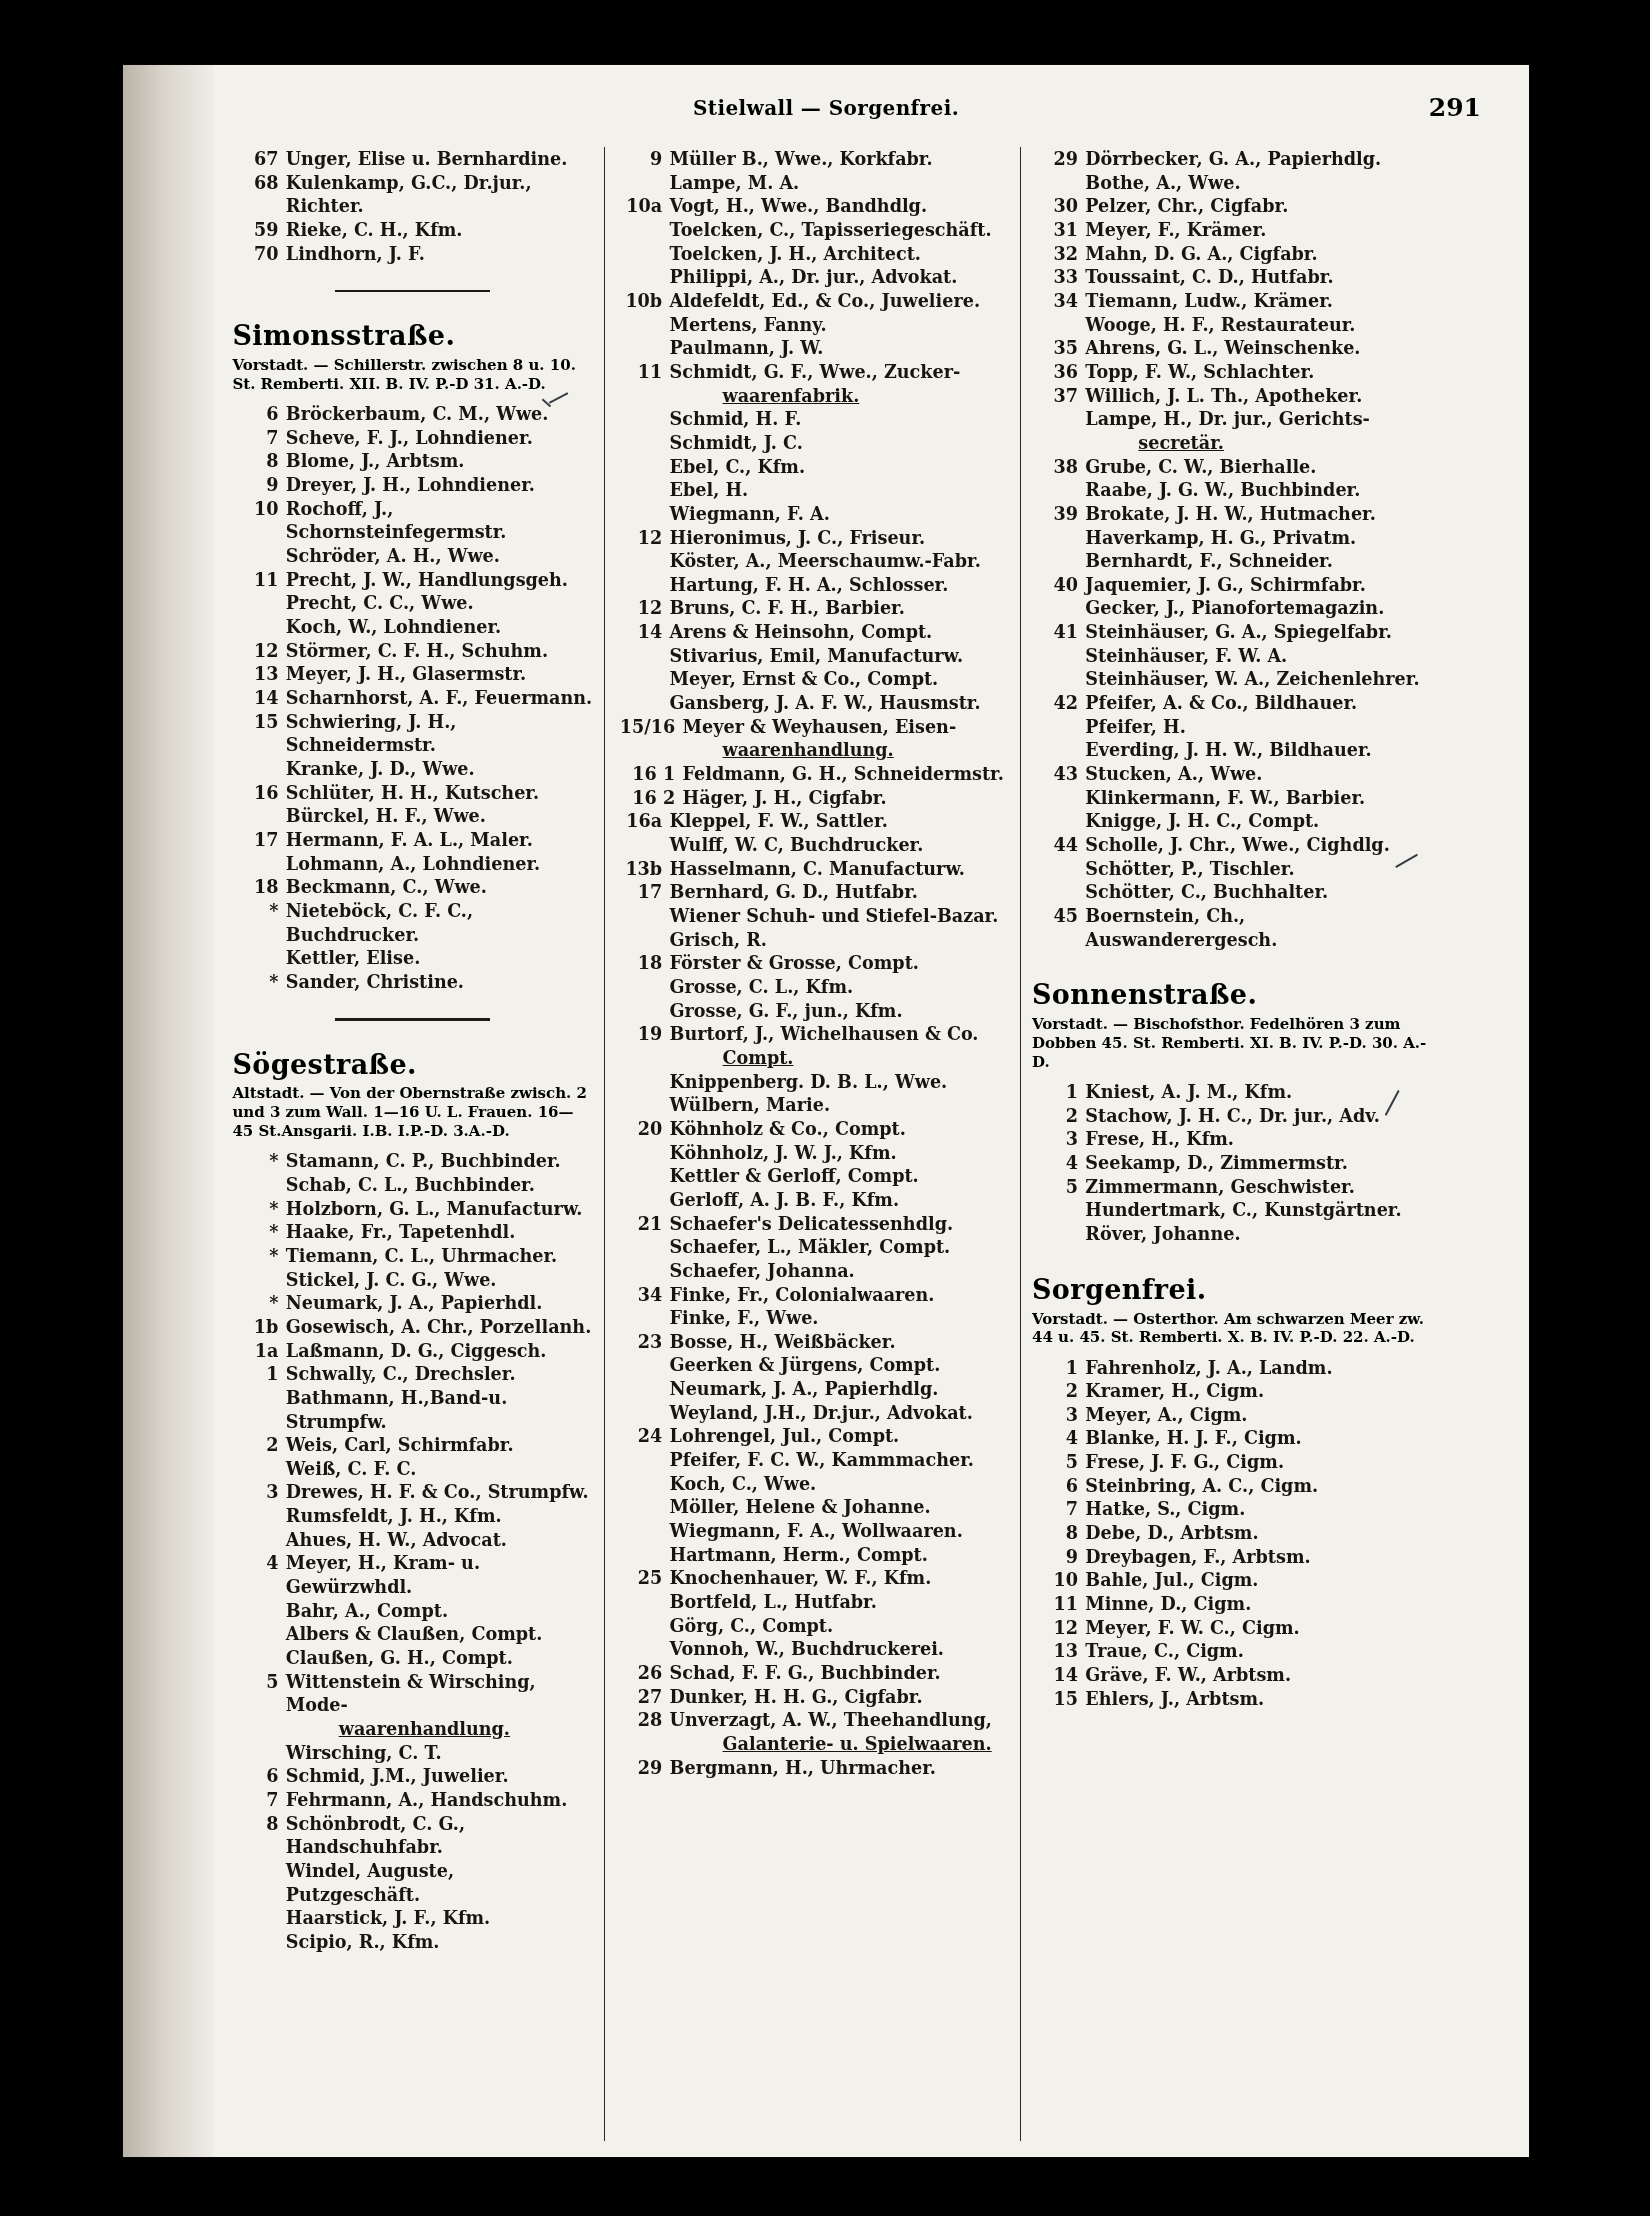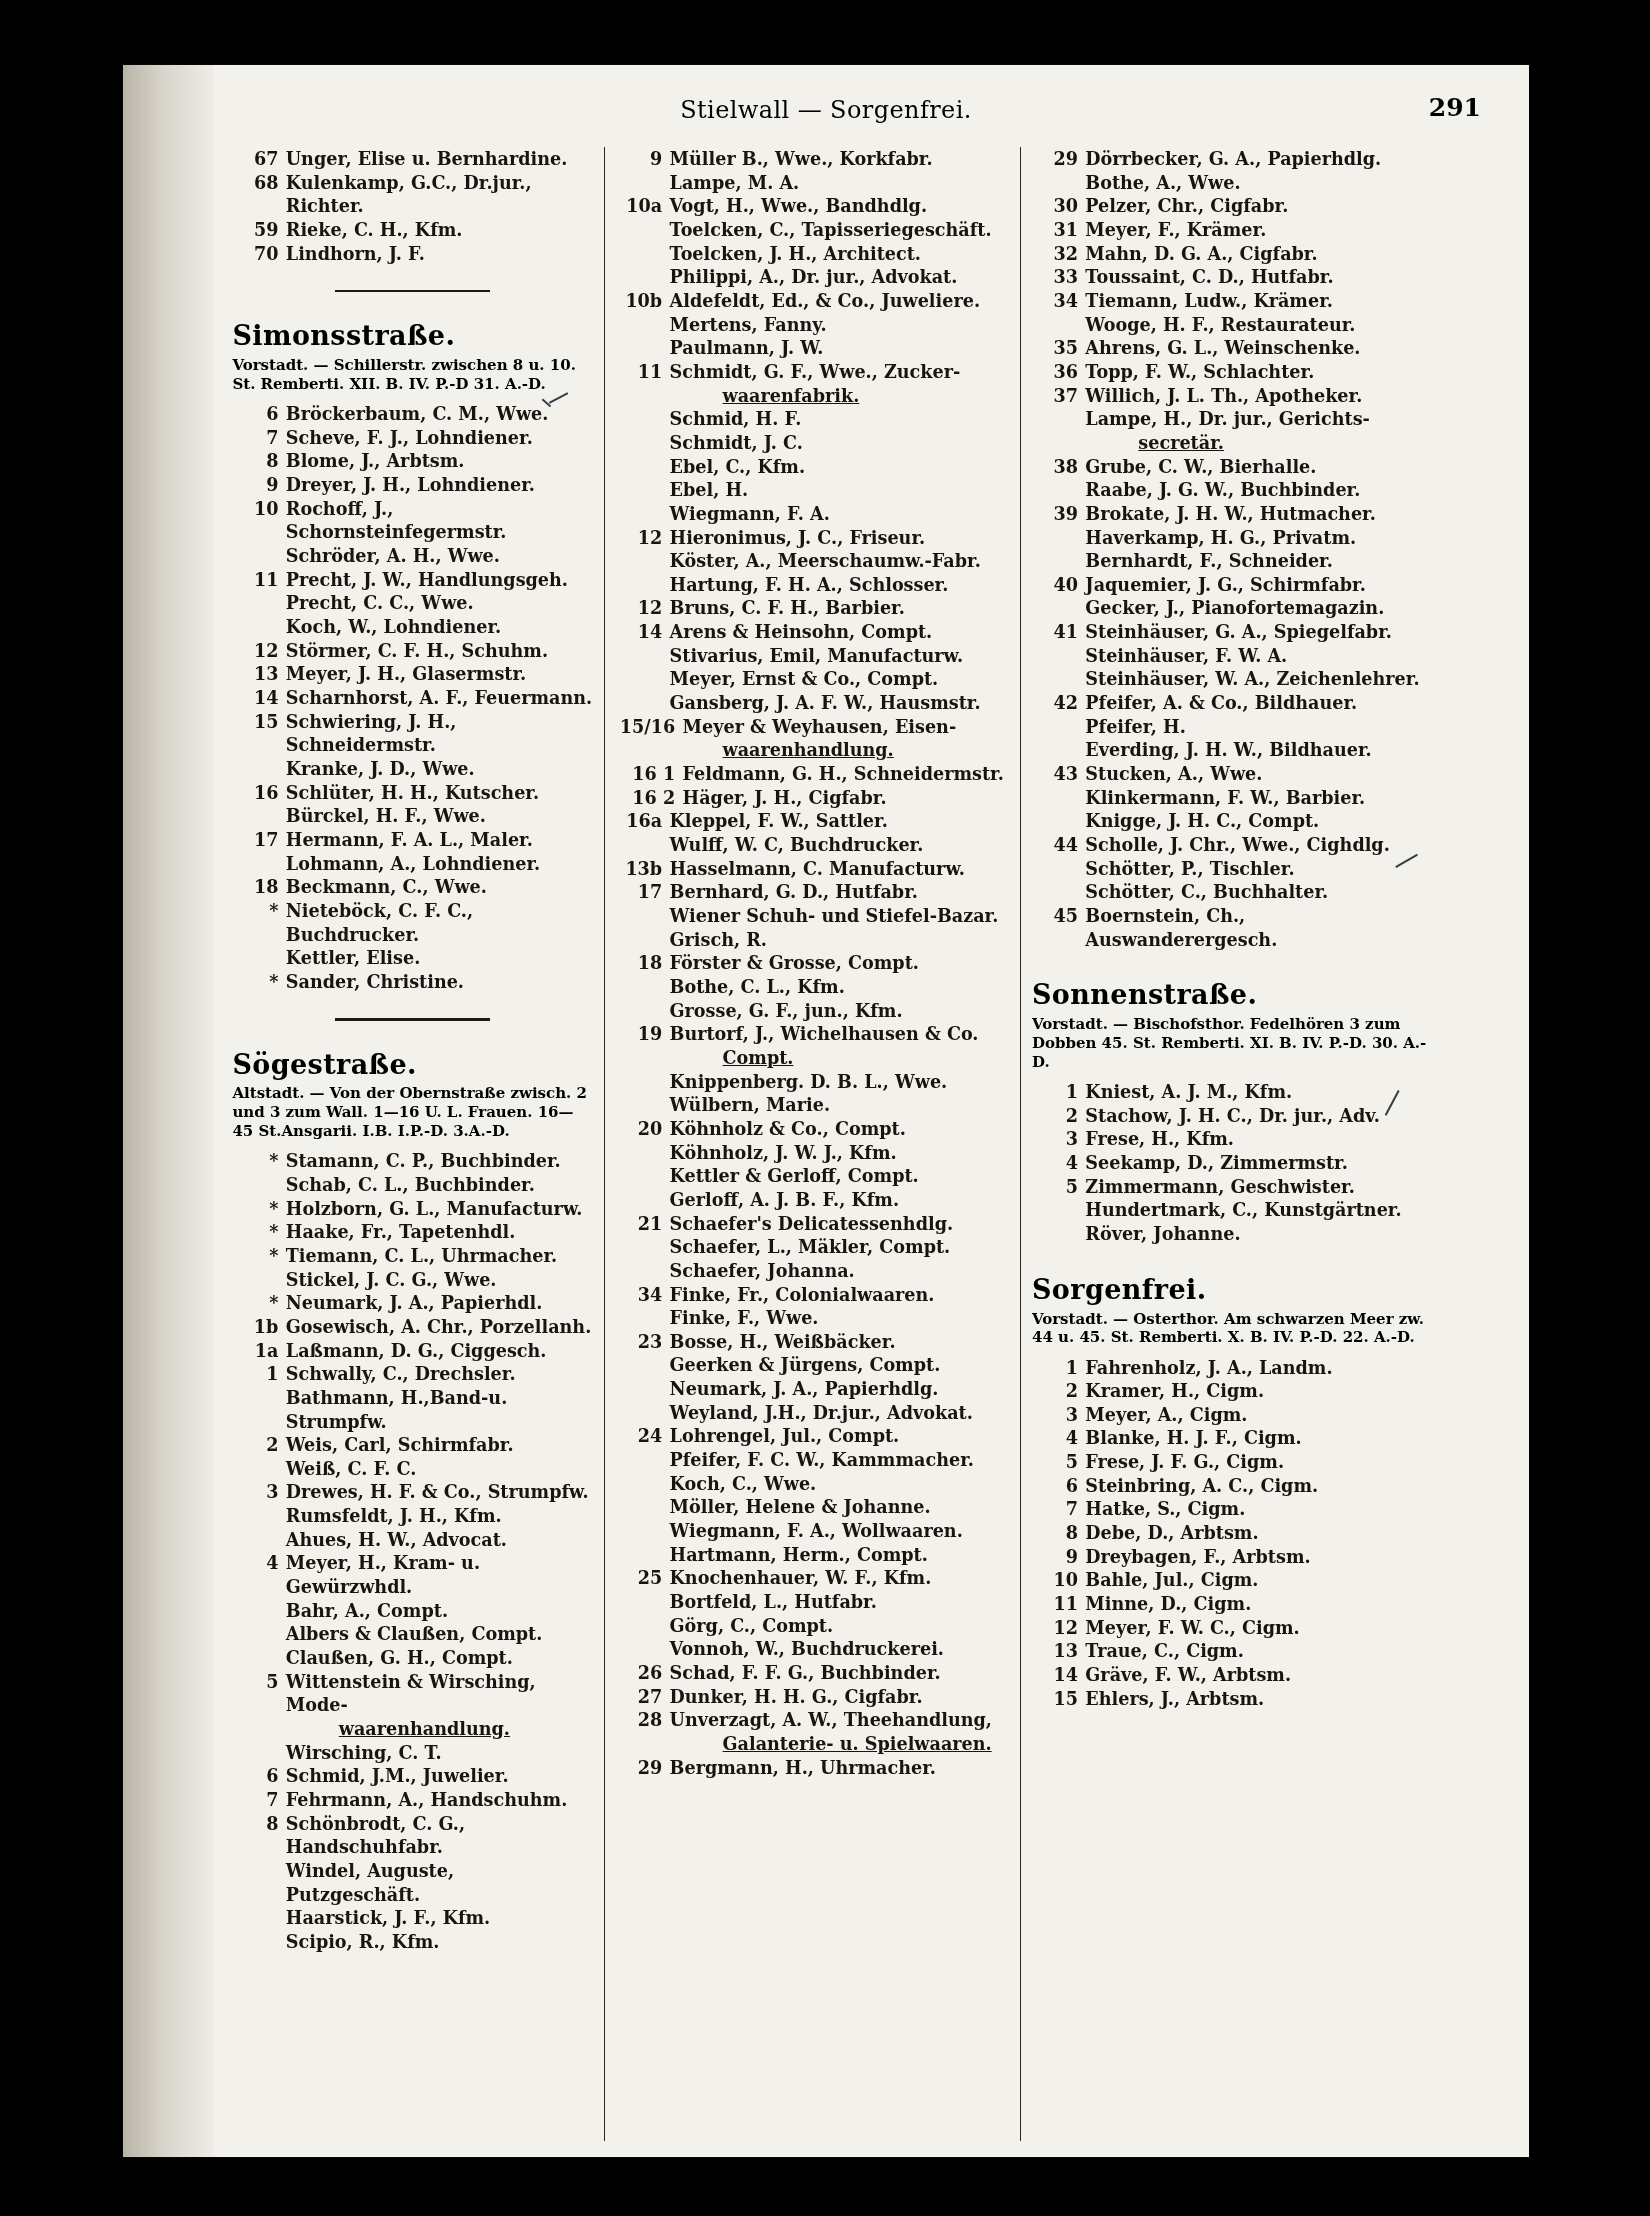--- a/index.html
+++ b/index.html
@@ -12,21 +12,21 @@
     box-shadow:0 0 0 0.8px #0a0a0a;
   }
   
   #gutter{
     position:absolute;left:0;top:0;width:90px;height:100%;
     background:linear-gradient(90deg,#b9b3a7 0%, #d9d5cc 45%, #efece6 100%);
   }
 
   
   .hdr{position:absolute;top:31px;left:0;width:100%;text-align:center;}
-  .hdr .t{font-size:24px;font-weight:normal;letter-spacing:0.4px;}
+  .hdr .t{font-size:20px;font-weight:bold;letter-spacing:0.4px;}
   .pageno{position:absolute;top:28px;right:48px;font-size:25px;font-weight:bold;}
 
   
   #cols{position:absolute;top:82px;left:98px;right:21px;bottom:16.3px;display:flex;}
   .col{position:relative;padding:0 11.4px;}
   .col.c1{width:360px;}
   .col.c2{width:392px;border-left:1.6px solid #2a2620;}
   .col.c3{width:409px;border-left:1.6px solid #2a2620;}
 
   
@@ -437,21 +437,21 @@
           <div class="ent">
             <span class="num"></span>
             <span class="txt">Grisch, R.</span>
           </div>
           <div class="ent">
             <span class="num">18</span>
             <span class="txt">Förster &amp; Grosse, Compt.</span>
           </div>
           <div class="ent">
             <span class="num"></span>
-            <span class="txt">Bothe, C. L., Kfm.</span>
+            <span class="txt">Grosse, C. L., Kfm.</span>
           </div>
           <div class="ent">
             <span class="num"></span>
             <span class="txt">Grosse, G. F., jun., Kfm.</span>
           </div>
           <div class="ent">
             <span class="num">19</span>
             <span class="txt">Burtorf, J., Wichelhausen &amp; Co.</span>
           </div>
           <div class="ent">

